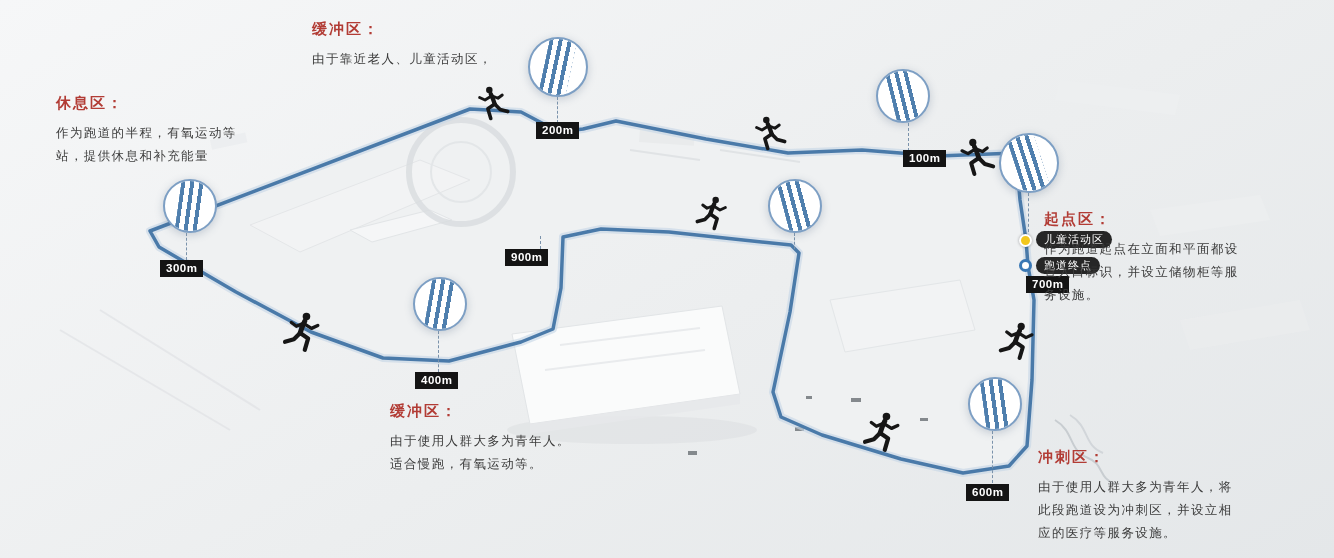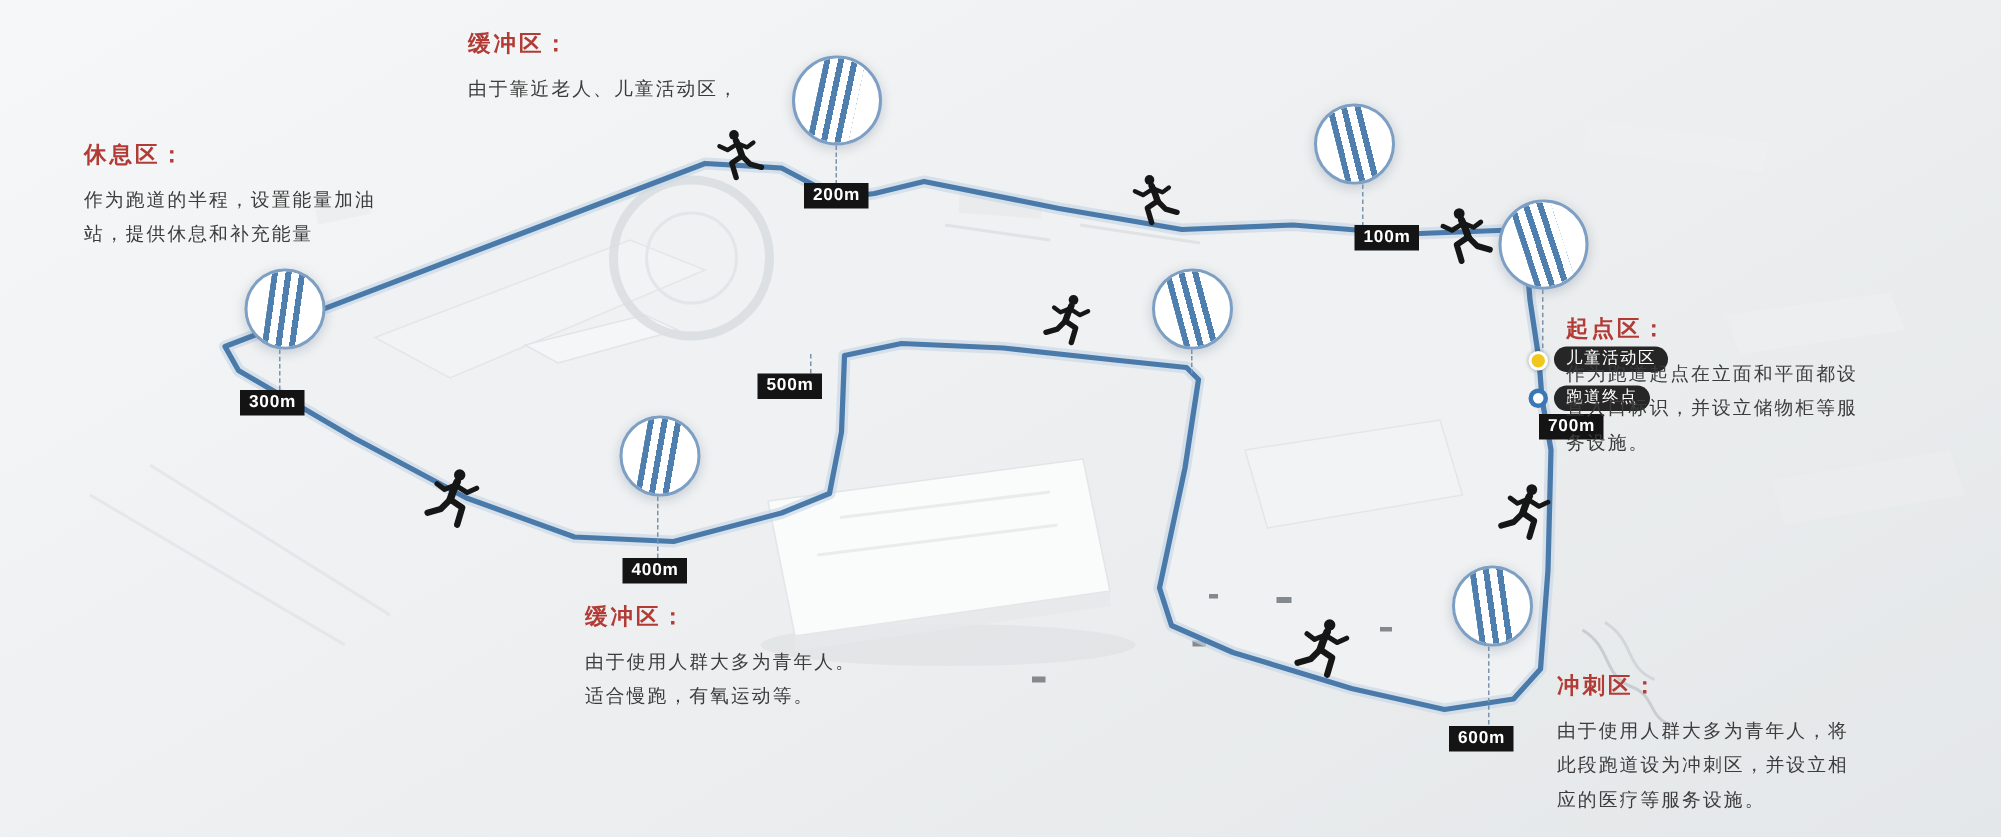--- a/index.html
+++ b/index.html
@@ -135,32 +135,32 @@
   <div class="conn" style="left:186px;top:233px;height:27px"></div>
   <div class="conn" style="left:794px;top:233px;height:16px"></div>
   <div class="conn" style="left:540px;top:236px;height:13px"></div>
   <div class="conn" style="left:438px;top:331px;height:41px"></div>
   <div class="conn" style="left:992px;top:431px;height:52px"></div>
 
   <div class="badge" style="left:903px;top:150px">100m</div>
   <div class="badge" style="left:536px;top:122px">200m</div>
   <div class="badge" style="left:160px;top:260px">300m</div>
   <div class="badge" style="left:415px;top:372px">400m</div>
-  <div class="badge" style="left:505px;top:249px">500m</div>
+  <div class="badge" style="left:505px;top:249px">900m</div>
   <div class="badge" style="left:966px;top:484px">600m</div>
   <div class="badge" style="left:1026px;top:276px">700m</div>
 
   <div class="dot-start" style="left:1019px;top:234px"></div>
   <div class="pill" style="left:1036px;top:231px">儿童活动区</div>
   <div class="dot-end" style="left:1019px;top:259px"></div>
   <div class="pill" style="left:1036px;top:257px">跑道终点</div>
 
   <div class="note" style="left:56px;top:94px">
     <div class="note-title">休息区：</div>
-    <div class="note-line">作为跑道的半程，设置能量加油</div>
+    <div class="note-line">作为跑道的半程，有氧运动等</div>
     <div class="note-line">站，提供休息和补充能量</div>
   </div>
 
   <div class="note" style="left:312px;top:20px">
     <div class="note-title">缓冲区：</div>
     <div class="note-line">由于靠近老人、儿童活动区，</div>
   </div>
 
   <div class="note" style="left:1044px;top:210px">
     <div class="note-title">起点区：</div>

